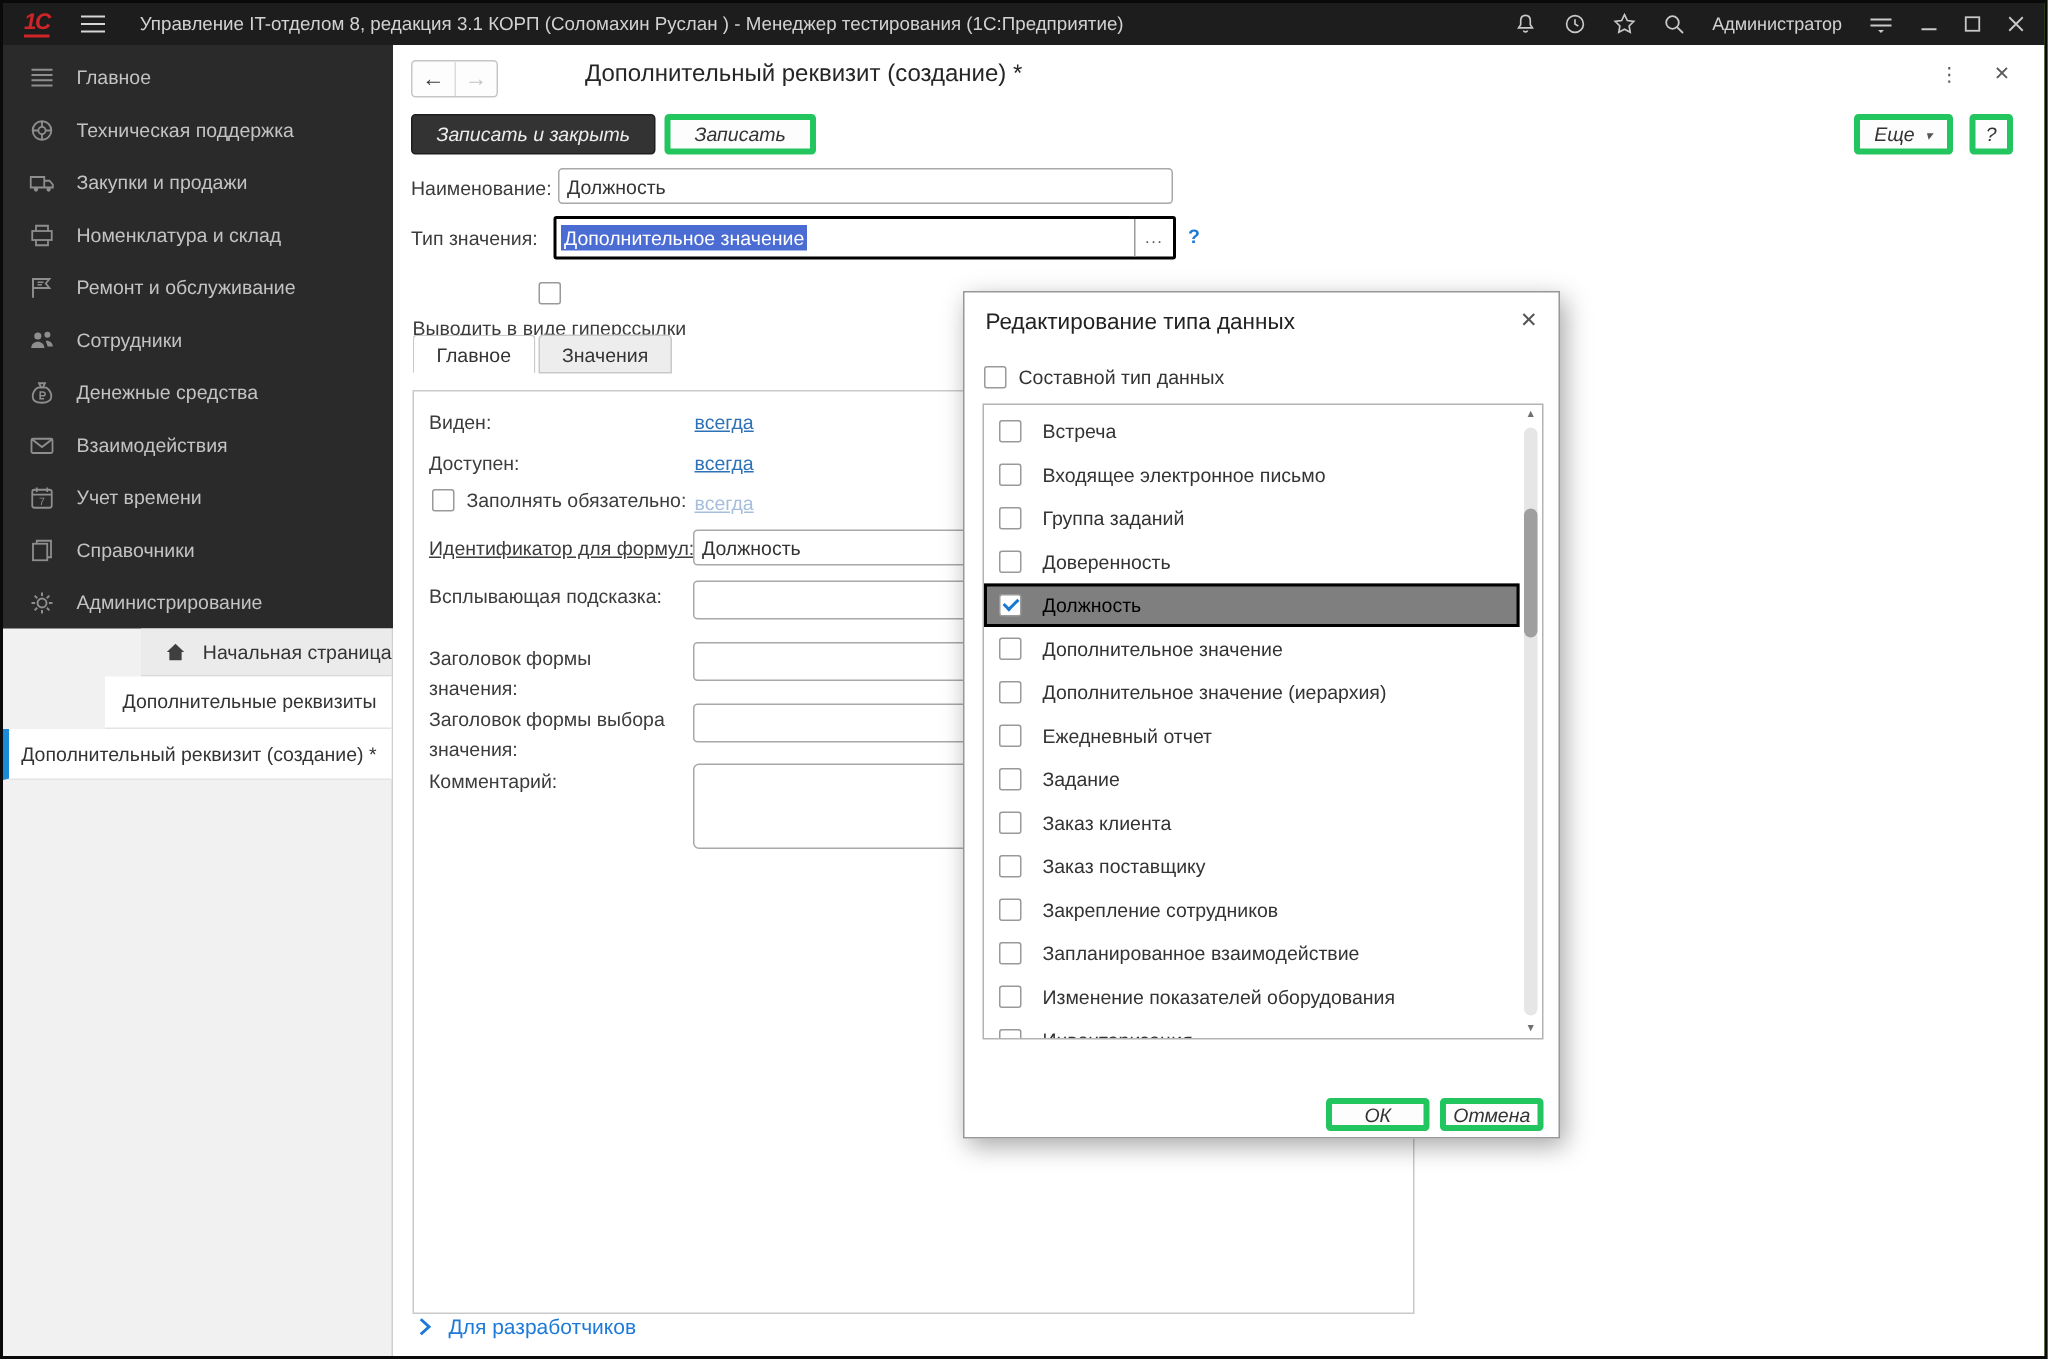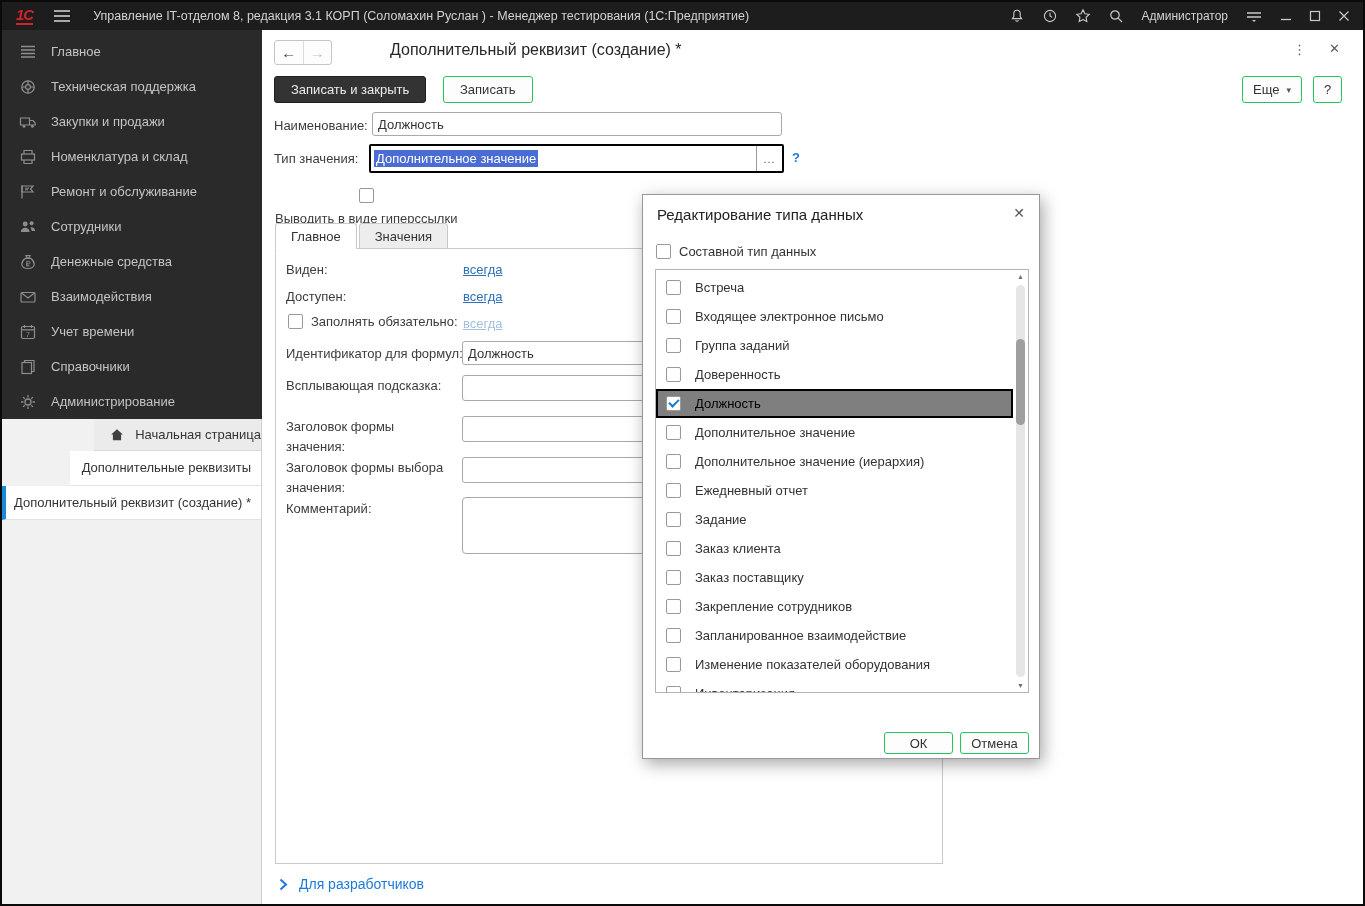--- a/index.html
+++ b/index.html
@@ -43,24 +43,24 @@
                  border-radius:3px; display:flex; background:#fdfdfd; }
   .nav-back, .nav-fwd { flex:1; display:flex; align-items:center; justify-content:center;
                         font-size:15px; }
   .nav-back { color:#3a3a3a; border-right:1px solid #dcdcdc; }
   .nav-fwd  { color:#c2c2c2; }
   .page-title { left:128px; top:11px; font-size:16px; color:#262626; }
   .kebab { right:57px; top:12px; color:#5a5a5a; font-size:13px; letter-spacing:0; }
   .form-close { right:23px; top:11px; color:#5a5a5a; font-size:13px; }
 
   .btn { border-radius:3px; font-size:13px; display:inline-flex; align-items:center;
-         justify-content:center; cursor:default; }
+         justify-content:center; cursor:default;font-style:italic; }
   .btn-dark  { left:12px; top:46px; height:27px; padding:0 16px; background:#333;
                border:1px solid #1f1f1f; color:#ececec; }
-  .btn-light { background:#fdfdfd; border:1px solid #22c55e; color:#333; }
+  .btn-light { background:#fdfdfd; border:4px solid #22c55e; color:#333; }
   .btn-save  { left:181px; top:46px; height:27px; padding:0 16px; }
   .btn-more  { right:61px; top:46px; height:27px; padding:0 10px; gap:7px; }
   .btn-help  { right:21px; top:46px; height:27px; width:29px; }
   .caret-down { font-size:9px; color:#555; }
 
   .inp { border:1px solid #a8a8a8; border-radius:3px; font-size:13px; padding:0 5px;
          color:#333; font-family:"Liberation Sans", sans-serif; background:#fff; }
   .inp-name { left:110px; top:82px; width:410px; height:24px; }
 
   .type-field { left:107px; top:114px; width:415px; height:29px; border:2px solid #000;
@@ -78,21 +78,21 @@
         transform:rotate(-45deg); }
   .cb-row { display:flex; align-items:center; gap:8px; }
   .hyper-row { left:13px; top:158px;flex-direction:column; }
 
   .tabs { left:13px; top:193px; display:flex; }
   .tab { height:26px; padding:0 15px; font-size:13px; color:#333; border:1px solid #c9c9c9;
          background:#ededed; display:flex; align-items:center; border-radius:3px 3px 0 0;
          margin-right:2px; position:relative; }
   .tab.active { background:#fff; border-bottom:1px solid #fff; z-index:3; }
 
-  .pane { left:13px; top:218px; width:668px; height:616px; border:1px solid #c9c9c9;
+  .pane { left:13px; top:230px; width:668px; height:616px; border:1px solid #c9c9c9;
           background:#fff; z-index:1;padding-left:38px; }
   .link { color:#2d71b8; font-size:13px; text-decoration:underline; }
   .link.disabled { color:#a5bedd; }
   .wrap-lbl { width:165px; line-height:1.5; }
 
   .dev-link { left:17px; top:846px; display:flex; align-items:center; gap:11px;
               color:#1d7ad9; font-size:14px; }
 
   
   .dialog { position:absolute; left:640px; top:192px; width:398px; height:565px; background:#fff;
@@ -352,21 +352,21 @@
 
       <div class="abs lbl" style="left:10px; top:40px;">Доступен:</div>
       <a class="abs link" style="left:187px; top:40px;">всегда</a>
 
       <div class="abs cb-row" style="left:12px; top:65px;">
         <span class="cb"></span>
         <span class="lbl">Заполнять обязательно:</span>
       </div>
       <a class="abs link disabled" style="left:187px; top:67px;">всегда</a>
 
-      <div class="abs lbl" style="left:10px; top:97px;">Идентификатор для формул:</div>
+      <div class="abs lbl" style="left:10px; top:97px;text-decoration:underline;">Идентификатор для формул:</div>
       <input class="abs inp" style="left: 186px; top: 92px; width: 476px; height: 24px;" value="Должность">
 
       <div class="abs lbl wrap-lbl" style="left:10px; top:127px;">Всплывающая подсказка:</div>
       <input class="abs inp" style="left: 186px; top: 126px; width: 476px; height: 26px;" value="">
 
       <div class="abs lbl wrap-lbl" style="left:10px; top:168px;">Заголовок формы значения:</div>
       <input class="abs inp" style="left: 186px; top: 167px; width: 476px; height: 26px;" value="">
 
       <div class="abs lbl wrap-lbl" style="left:10px; top:209px;">Заголовок формы выбора значения:</div>
       <input class="abs inp" style="left: 186px; top: 208px; width: 476px; height: 26px;" value="">

